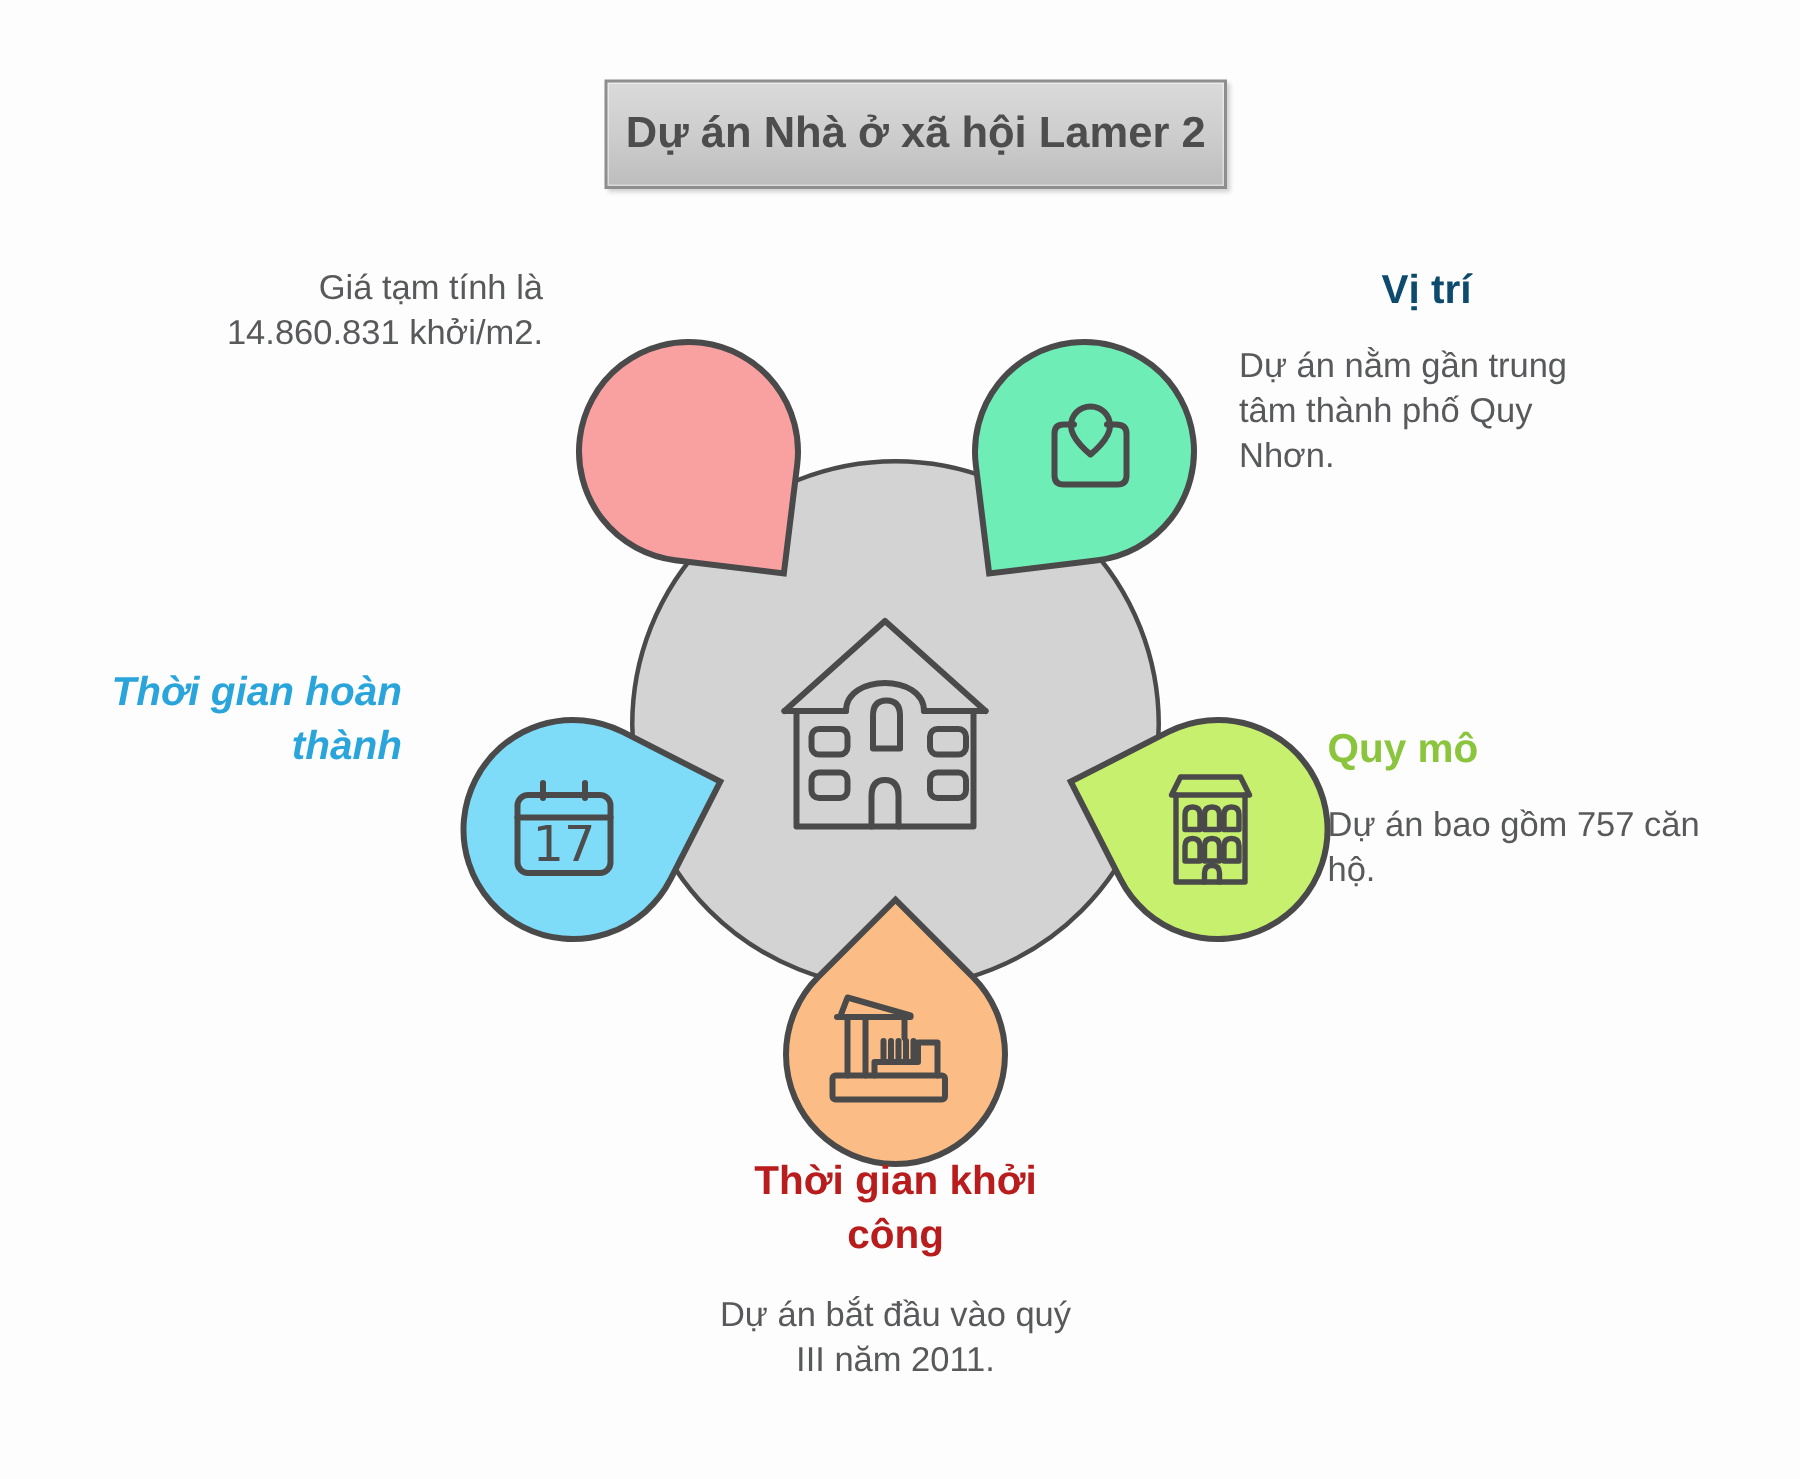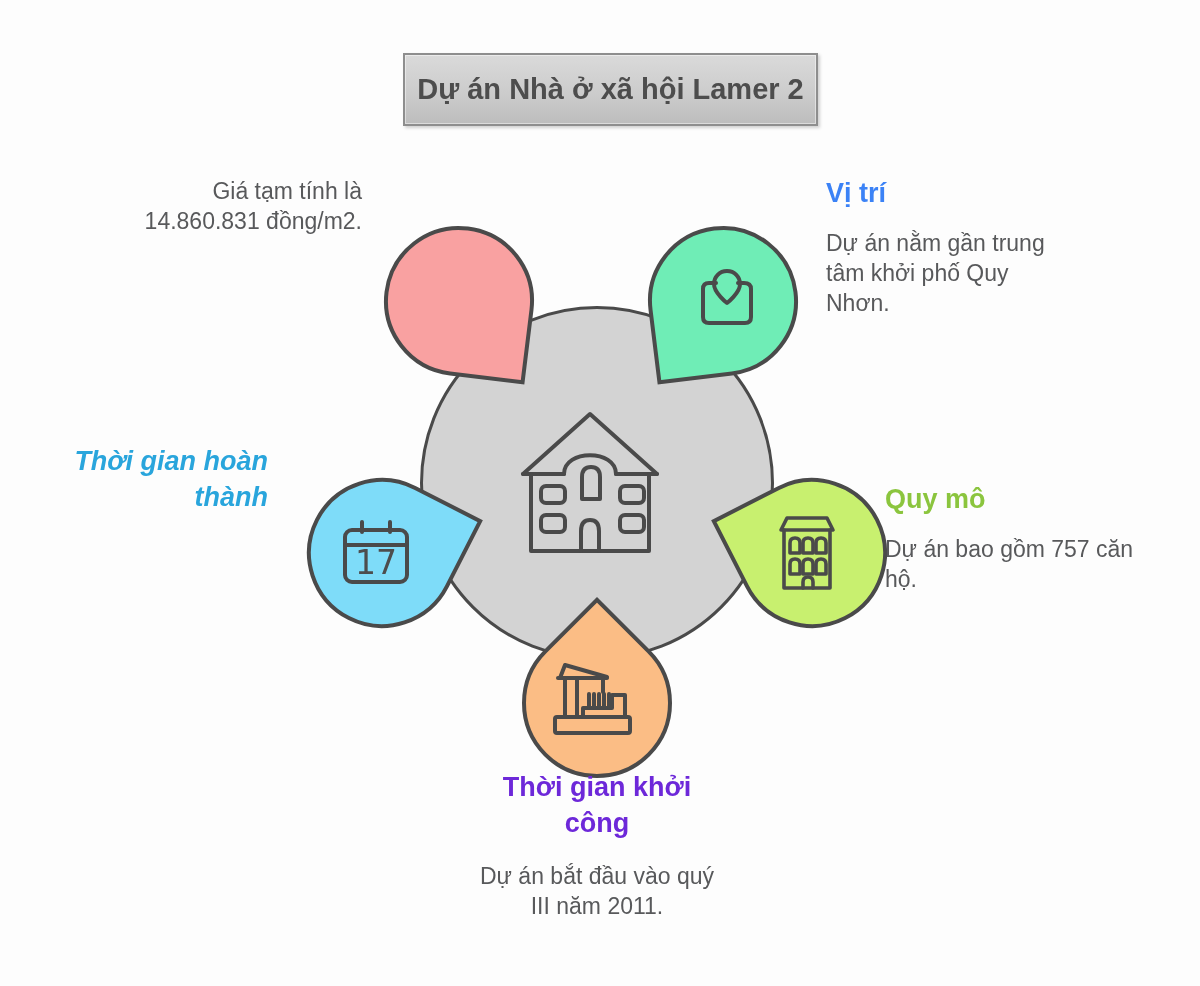--- a/index.html
+++ b/index.html
@@ -121,41 +121,41 @@
     <path d="M37,48 V34"></path>
     <path d="M42,48 V34"></path>
     <path d="M47,48 V34"></path>
     <path d="M52,48 V34"></path>
     <path d="M57,48 V34"></path>
     <rect x="3" y="57" width="75" height="16" rx="2"></rect>
   </svg>
 
   <div class="sec sec-price">
     <p>Giá tạm tính là
-14.860.831 đồng/m2.</p>
+14.860.831 khởi/m2.</p>
   </div>
 
   <div class="sec sec-location">
-    <h2 style="color: #3b82f6;">Vị trí</h2>
+    <h2 style="color: #0c4a6e; text-align: center;">Vị trí</h2>
     <p>Dự án nằm gần trung
-tâm khởi phố Quy
+tâm thành phố Quy
 Nhơn.</p>
   </div>
 
   <div class="sec sec-completion">
     <h2 style="color: rgb(41, 165, 220);">Thời gian hoàn
 thành</h2>
   </div>
 
   <div class="sec sec-scale">
     <h2 style="color: rgb(139, 197, 62);">Quy mô</h2>
     <p>Dự án bao gồm 757 căn
 hộ.</p>
   </div>
 
   <div class="sec sec-start">
-    <h2 style="color: #6d28d9;">Thời gian khởi
+    <h2 style="color: #b91c1c;">Thời gian khởi
 công</h2>
     <p>Dự án bắt đầu vào quý
 III năm 2011.</p>
   </div>
 
 </div>
 
 </body></html>

